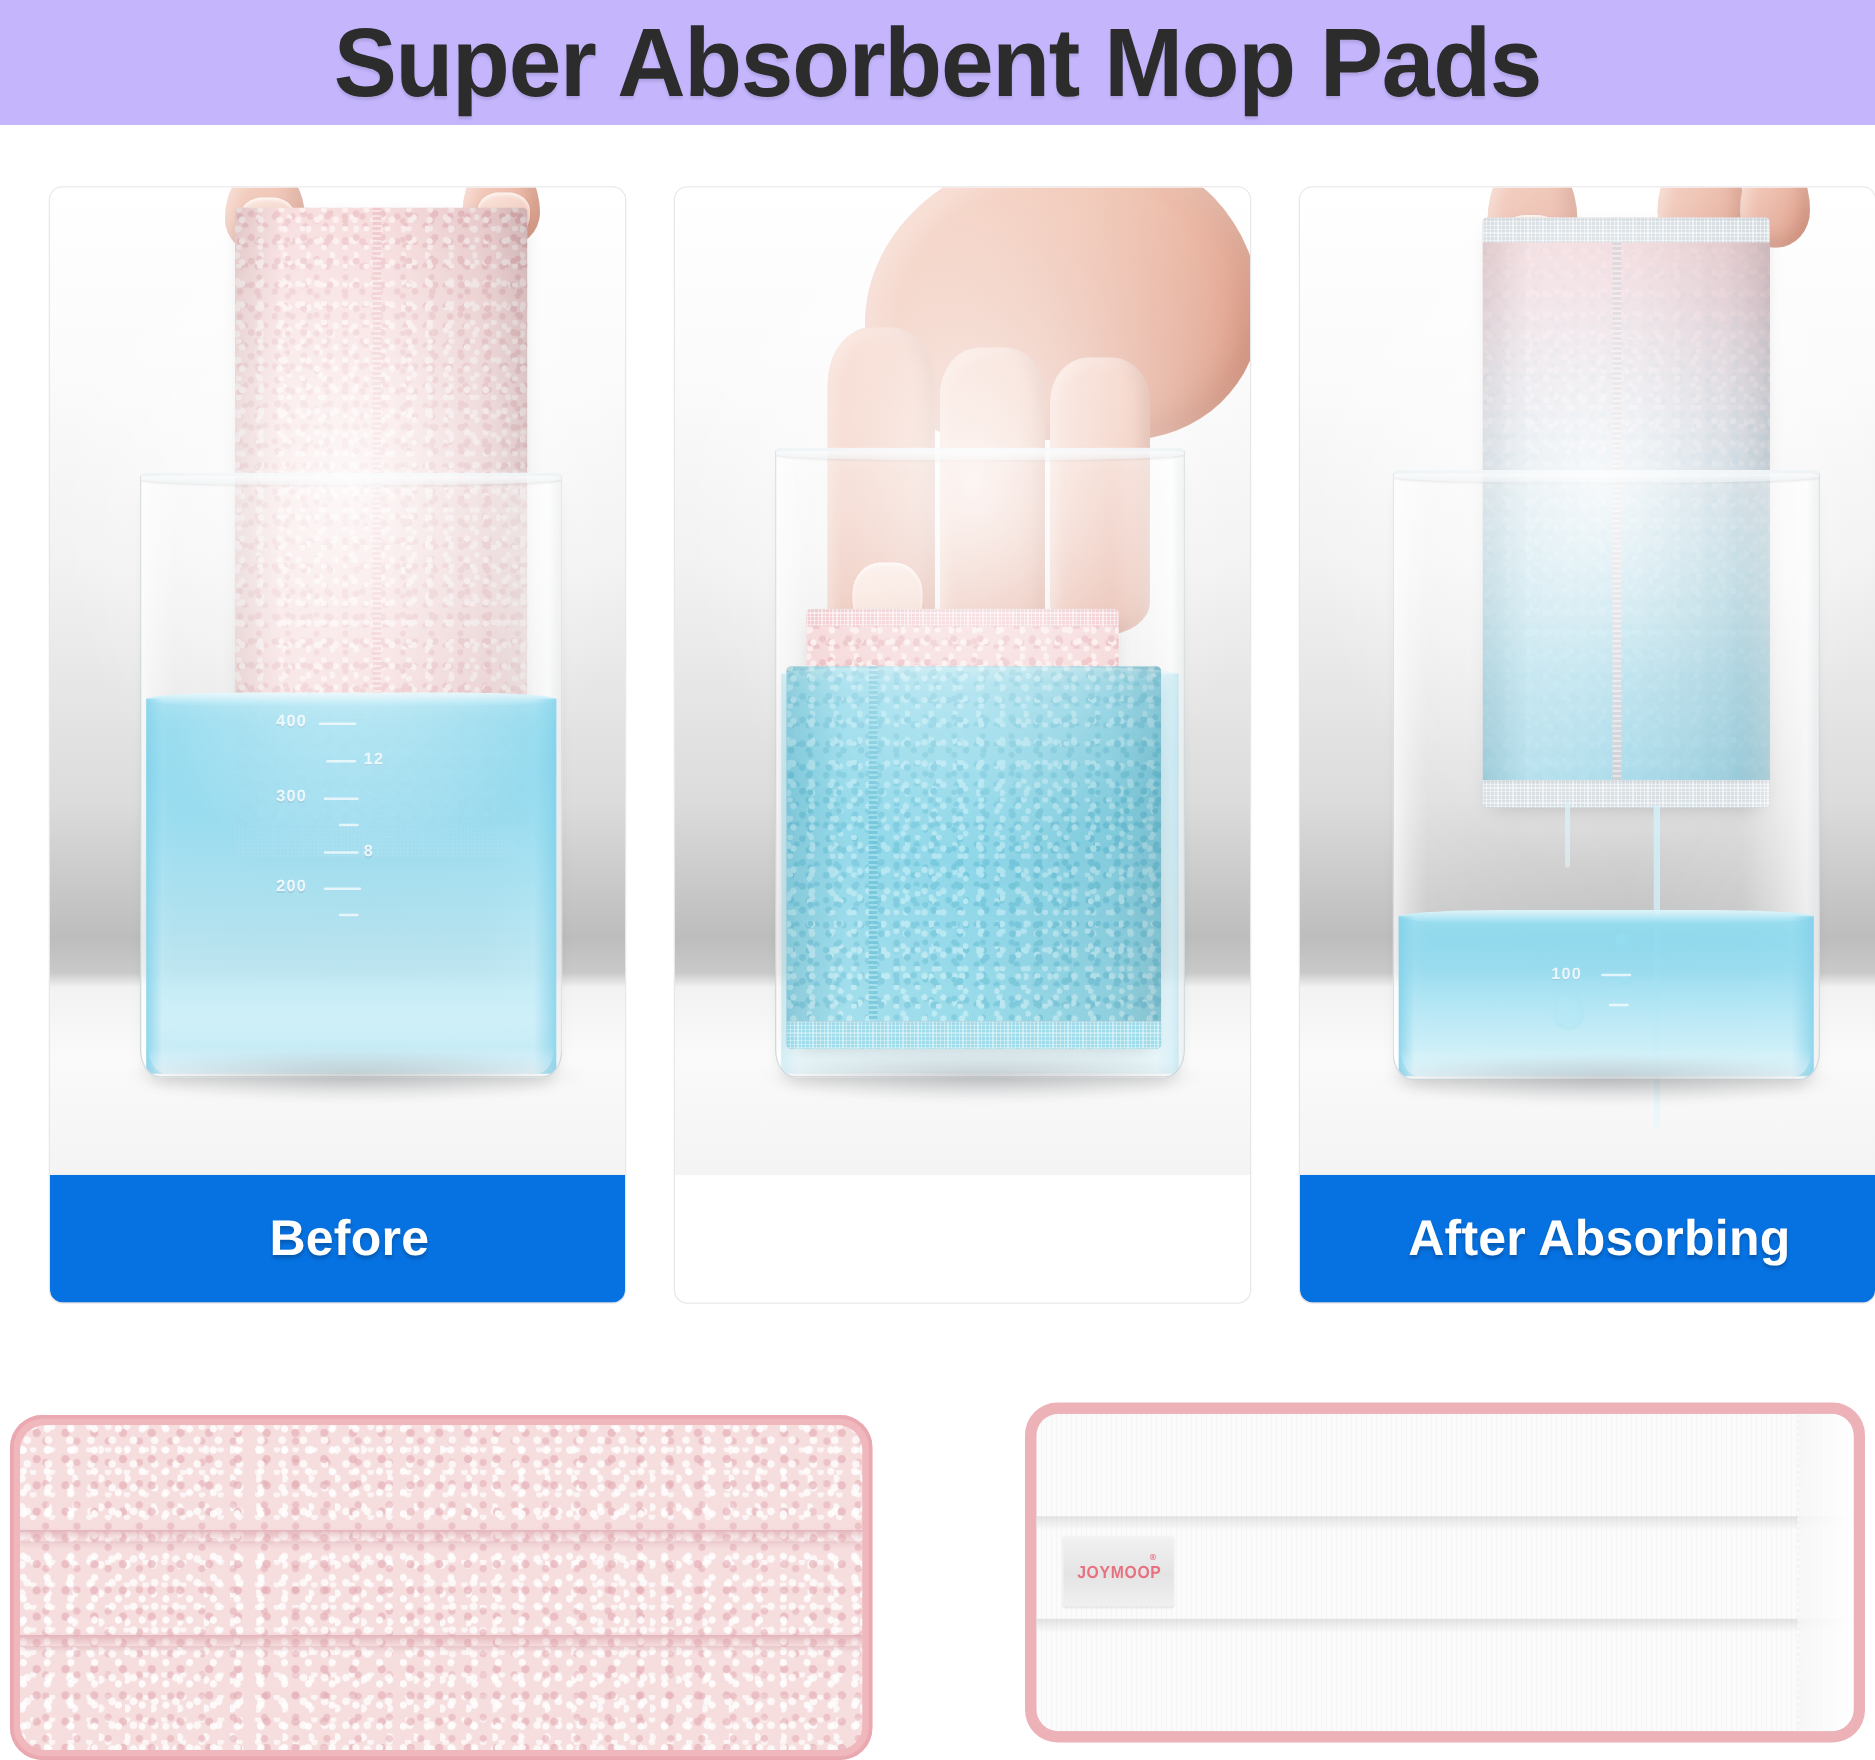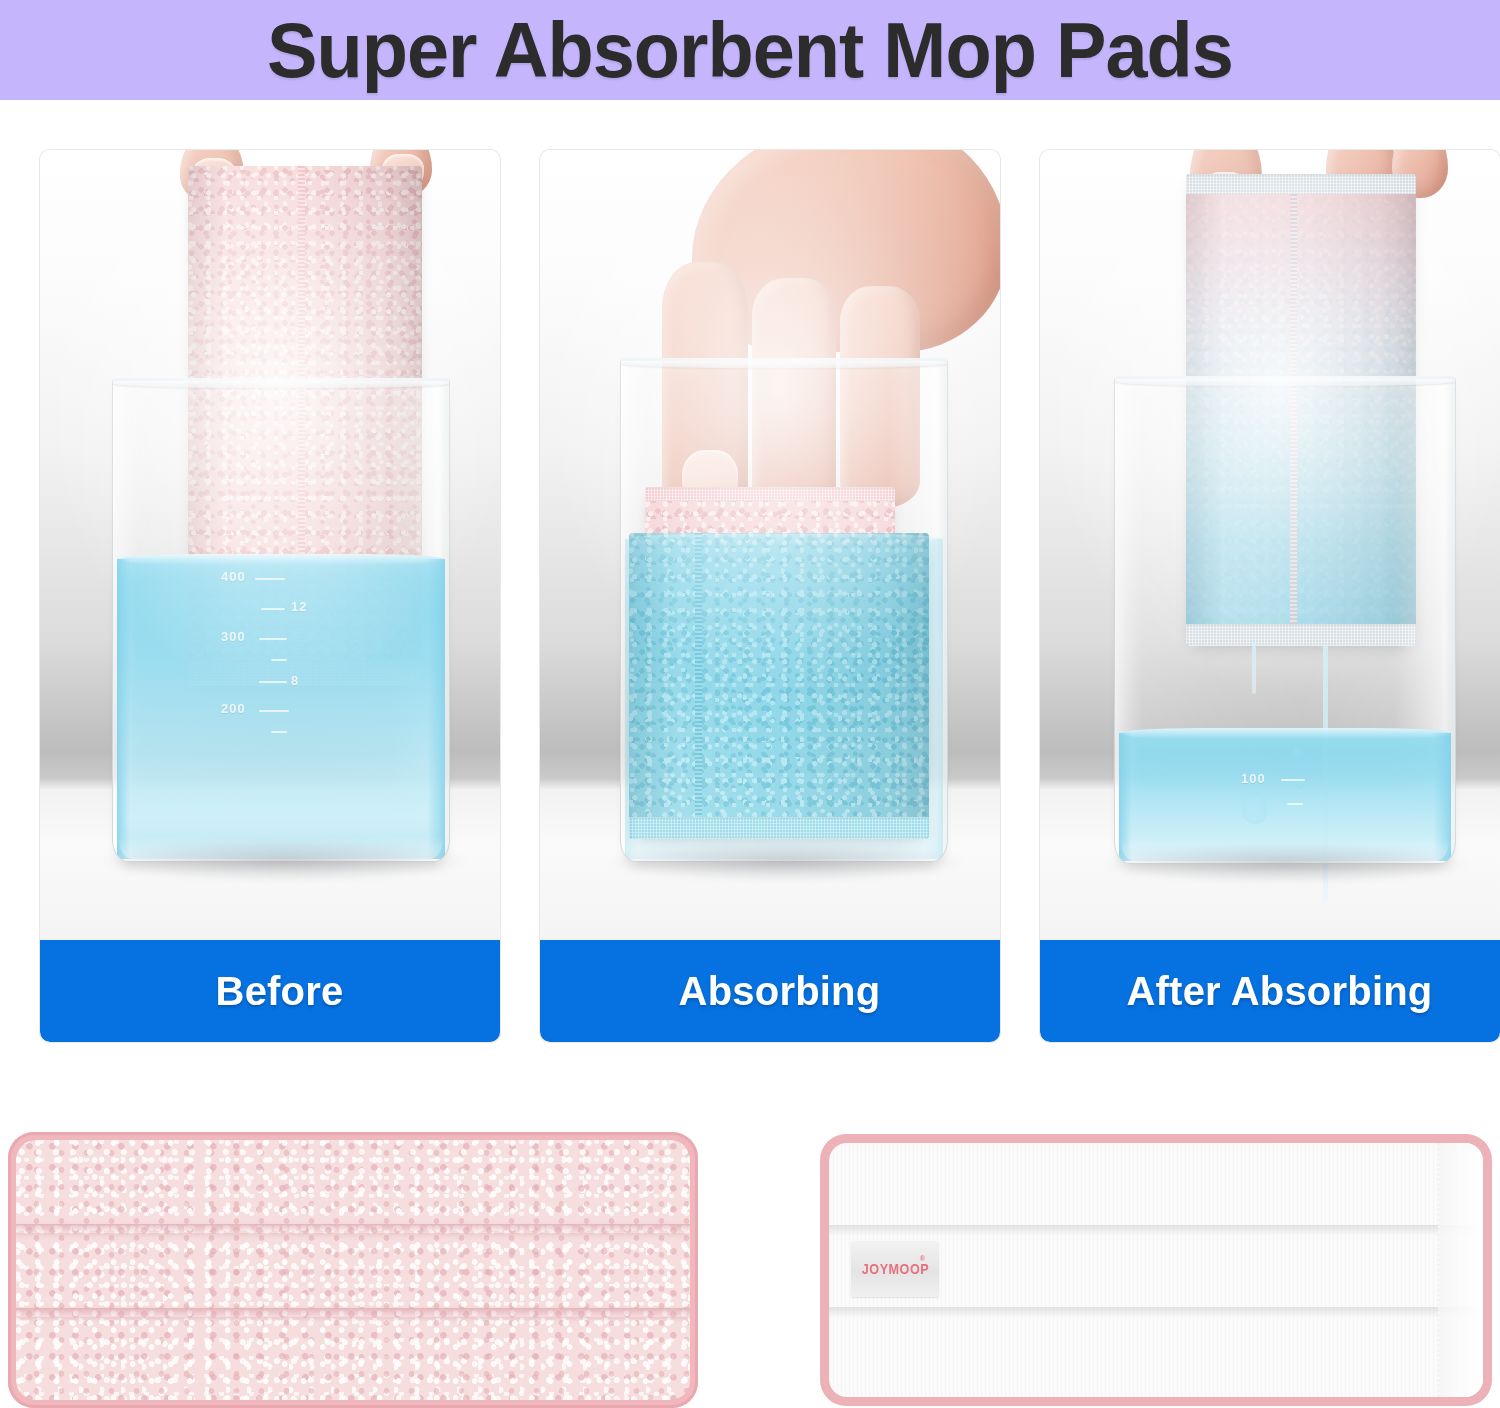--- a/index.html
+++ b/index.html
@@ -280,21 +280,21 @@
     position:relative;
     overflow:hidden;
   }
   .pink-band{
     position:absolute;left:0;right:0;height:9px;
     background:linear-gradient(to bottom, rgba(212,150,158,.55), rgba(246,221,222,.15));
     box-shadow:0 2px 4px rgba(190,130,140,.25);
   }
   
   .pad-white{
-    right:8px;top:16px;width:672px;height:272px;
+    right:8px;top:4px;width:672px;height:272px;
     background:#edb2b8;
     padding:9px;
     box-sizing:border-box;
   }
   .white-face{
     width:100%;height:100%;
     border-radius:18px;
     background:#fbfbfb;
     position:relative;
     overflow:hidden;
@@ -429,23 +429,20 @@
         <div class="liquid" style="left:4px;right:4px;bottom:2px;height:320px;opacity:.38;">
           <div class="liquid-surface"></div>
           <div class="liquid-left-edge"></div>
           <div class="liquid-right-edge"></div>
         </div>
       </div>
 
       <div class="cup-shadow" style="left:68px;top:692px;width:356px;height:40px;"></div>
     </div>
 
-    <div class="caption">
-      <span class="caption-text">Absorbing</span>
-    </div>
   </div>
 
   <div class="panel">
     <div class="photo">
 
       <div class="finger" style="left:150px;top:-26px;width:72px;height:88px;"></div>
       <div class="nail" style="left:160px;top:22px;width:50px;height:48px;"></div>
       <div class="finger" style="left:286px;top:-30px;width:70px;height:82px;"></div>
       <div class="finger" style="left:352px;top:-26px;width:56px;height:74px;"></div>
 

